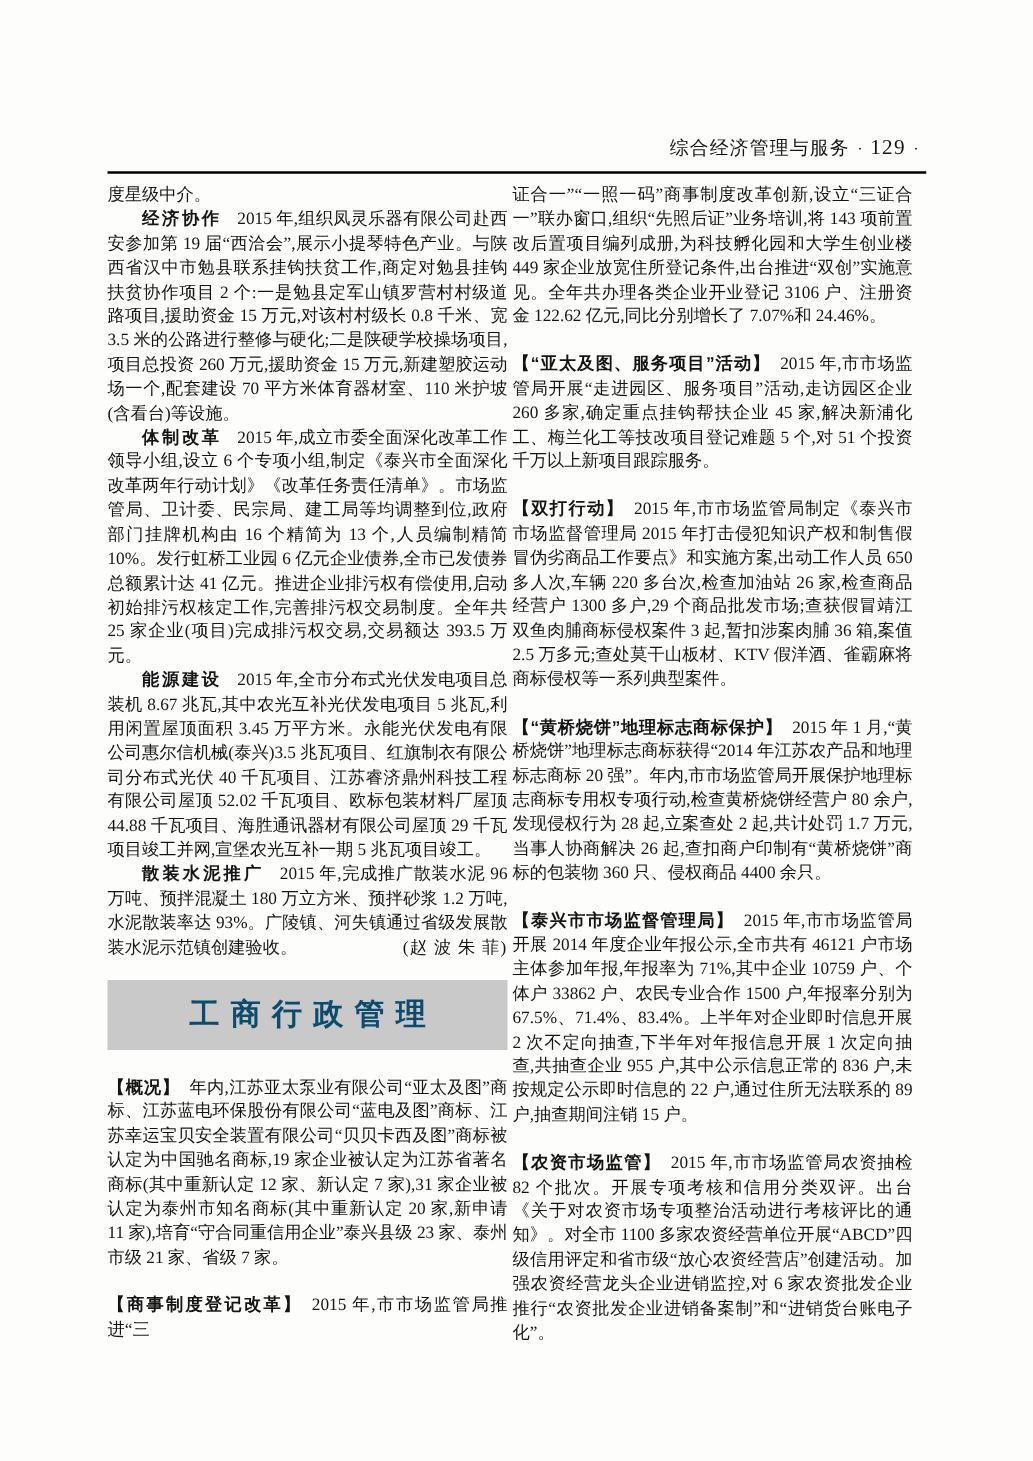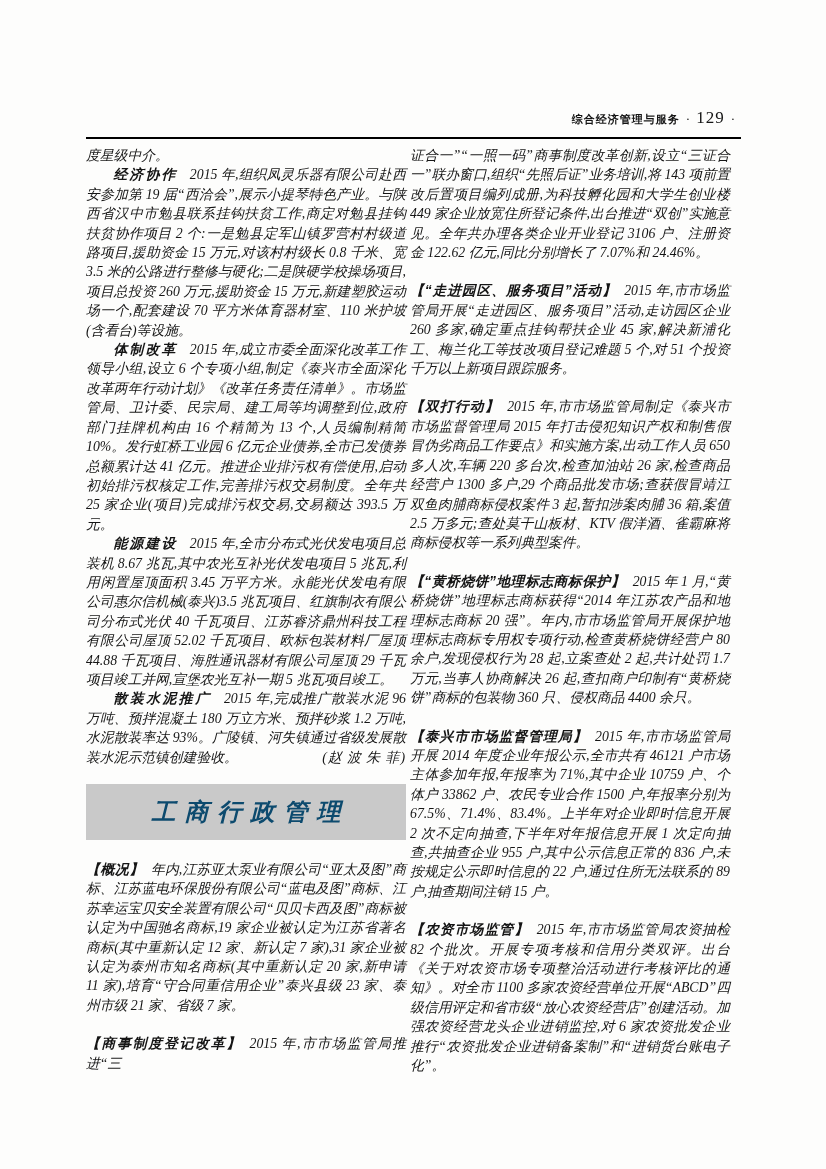--- a/index.html
+++ b/index.html
@@ -13,25 +13,25 @@
     overflow:hidden;
   }
   .content{position:absolute;left:86px;top:108px;width:655px;}
   .page-header{
     display:flex;justify-content:flex-end;align-items:baseline;
     border-bottom:2px solid #000;
     padding-bottom:9px;
   }
   .running-head{
     font-family:"Liberation Sans","DejaVu Sans",sans-serif;
-    font-weight:bold;font-size:11px;letter-spacing:1px;
+    font-weight:normal;font-size:15px;letter-spacing:1px;
   }
   .dot{font-size:13px;margin:0 6px;}
   .page-no{font-size:17px;letter-spacing:1px;}
-  .columns{display:flex;gap:4px;margin-top:7px;font-style:italic;}
+  .columns{display:flex;gap:4px;margin-top:7px;}
   .col{width:320px;font-size:13.8px;line-height:19.4px;text-align:justify;}
   .col p{margin:0;}
   p.indent{text-indent:2em;}
   .entry-head{
     font-weight:bold;
     letter-spacing:2px;
     margin-right:0.9em;
   }
   .bracket-head{
     font-family:"Liberation Sans","DejaVu Sans",sans-serif;
@@ -87,21 +87,21 @@
         </div>
 
         <p><span class="bracket-head">【概况】</span><span>年内,江苏亚太泵业有限公司“亚太及图”商标、江苏蓝电环保股份有限公司“蓝电及图”商标、江苏幸运宝贝安全装置有限公司“贝贝卡西及图”商标被认定为中国驰名商标,19 家企业被认定为江苏省著名商标(其中重新认定 12 家、新认定 7 家),31 家企业被认定为泰州市知名商标(其中重新认定 20 家,新申请 11 家),培育“守合同重信用企业”泰兴县级 23 家、泰州市级 21 家、省级 7 家。</span></p>
 
         <p class="gap"><span class="bracket-head">【商事制度登记改革】</span><span>2015 年,市市场监管局推进“三</span></p>
       </div>
 
       <div class="col">
         <p><span>证合一”“一照一码”商事制度改革创新,设立“三证合一”联办窗口,组织“先照后证”业务培训,将 143 项前置改后置项目编列成册,为科技孵化园和大学生创业楼 449 家企业放宽住所登记条件,出台推进“双创”实施意见。全年共办理各类企业开业登记 3106 户、注册资金 122.62 亿元,同比分别增长了 7.07%和 24.46%。</span></p>
 
-        <p class="gap"><span class="bracket-head">【“走进园区、服务项目”活动】</span><span>2015 年,市市场监管局开展“走进园区、服务项目”活动,走访园区企业 260 多家,确定重点挂钩帮扶企业 45 家,解决新浦化工、梅兰化工等技改项目登记难题 5 个,对 51 个投资千万以上新项目跟踪服务。</span></p>
+        <p class="gap"><span class="bracket-head">【“亚太及图、服务项目”活动】</span><span>2015 年,市市场监管局开展“走进园区、服务项目”活动,走访园区企业 260 多家,确定重点挂钩帮扶企业 45 家,解决新浦化工、梅兰化工等技改项目登记难题 5 个,对 51 个投资千万以上新项目跟踪服务。</span></p>
 
         <p class="gap"><span class="bracket-head">【双打行动】</span><span>2015 年,市市场监管局制定《泰兴市市场监督管理局 2015 年打击侵犯知识产权和制售假冒伪劣商品工作要点》和实施方案,出动工作人员 650 多人次,车辆 220 多台次,检查加油站 26 家,检查商品经营户 1300 多户,29 个商品批发市场;查获假冒靖江双鱼肉脯商标侵权案件 3 起,暂扣涉案肉脯 36 箱,案值 2.5 万多元;查处莫干山板材、KTV 假洋酒、雀霸麻将商标侵权等一系列典型案件。</span></p>
 
         <p class="gap"><span class="bracket-head">【“黄桥烧饼”地理标志商标保护】</span><span>2015 年 1 月,“黄桥烧饼”地理标志商标获得“2014 年江苏农产品和地理标志商标 20 强”。年内,市市场监管局开展保护地理标志商标专用权专项行动,检查黄桥烧饼经营户 80 余户,发现侵权行为 28 起,立案查处 2 起,共计处罚 1.7 万元,当事人协商解决 26 起,查扣商户印制有“黄桥烧饼”商标的包装物 360 只、侵权商品 4400 余只。</span></p>
 
         <p class="gap"><span class="bracket-head">【泰兴市市场监督管理局】</span><span>2015 年,市市场监管局开展 2014 年度企业年报公示,全市共有 46121 户市场主体参加年报,年报率为 71%,其中企业 10759 户、个体户 33862 户、农民专业合作 1500 户,年报率分别为 67.5%、71.4%、83.4%。上半年对企业即时信息开展 2 次不定向抽查,下半年对年报信息开展 1 次定向抽查,共抽查企业 955 户,其中公示信息正常的 836 户,未按规定公示即时信息的 22 户,通过住所无法联系的 89 户,抽查期间注销 15 户。</span></p>
 
         <p class="gap"><span class="bracket-head">【农资市场监管】</span><span>2015 年,市市场监管局农资抽检 82 个批次。开展专项考核和信用分类双评。出台《关于对农资市场专项整治活动进行考核评比的通知》。对全市 1100 多家农资经营单位开展“ABCD”四级信用评定和省市级“放心农资经营店”创建活动。加强农资经营龙头企业进销监控,对 6 家农资批发企业推行“农资批发企业进销备案制”和“进销货台账电子化”。</span></p>
       </div>
 

